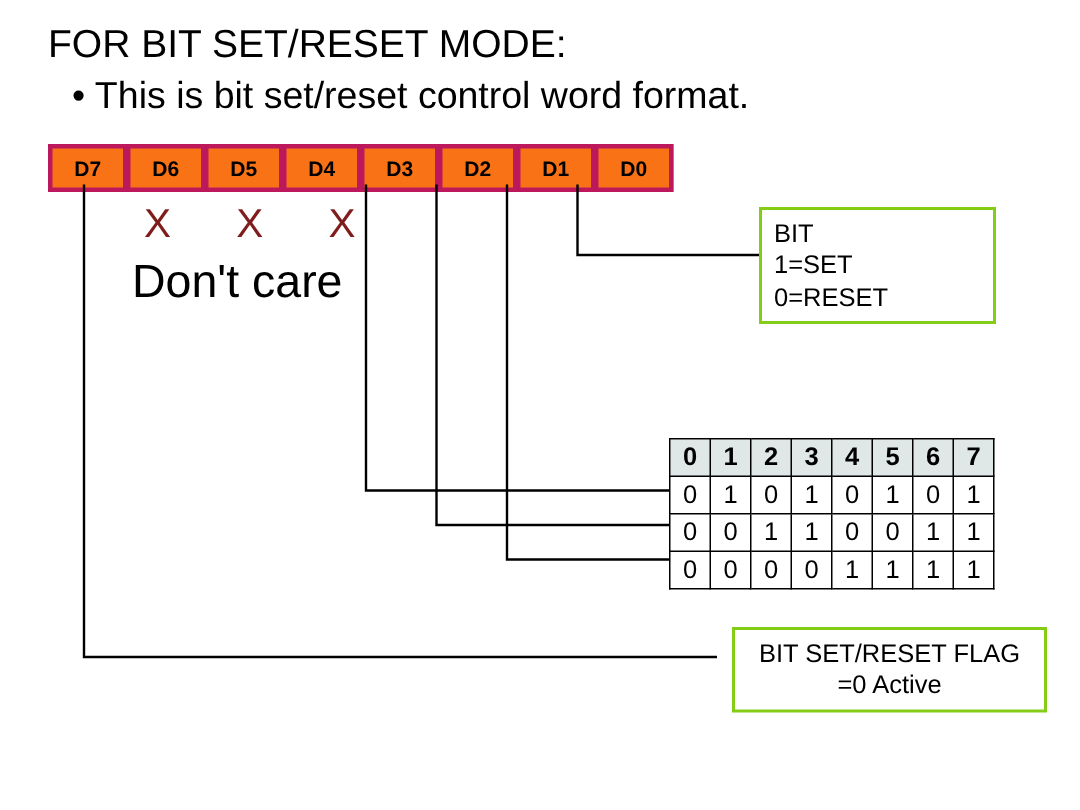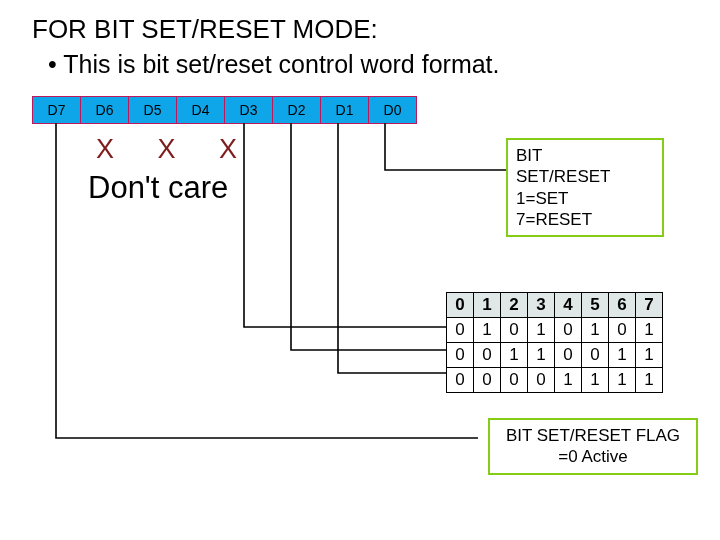--- a/index.html
+++ b/index.html
@@ -1,21 +1,21 @@
 <!DOCTYPE html>
 <html><head>
 <meta charset="utf-8">
 <style>
   html,body{margin:0;padding:0;width:720px;height:540px;background:#fff;font-family:Arial,Helvetica,sans-serif;overflow:hidden}
   .stage{position:relative;width:688px;height:540px}
   .title{position:absolute;left:32px;top:14px;font-size:26px;color:#000}
   .bullet{position:absolute;left:48px;top:50px;font-size:25px;color:#000}
   
   .bits{position:absolute;left:32px;top:96px;display:flex}
-  .bit{width:47px;height:26px;border:1px solid #be185d;background:#0ea5e9;font-size:14px;font-weight:normal;display:flex;align-items:center;justify-content:center;margin-right:-1px}
+  .bit{width:47px;height:26px;border:3px solid #be185d;background:#f97316;font-size:14px;font-weight:bold;display:flex;align-items:center;justify-content:center;margin-right:-1px}
   
   .xxx{position:absolute;left:96px;top:134px;font-size:27px;letter-spacing:18px;color:#7f1d1d}
   .dontcare{position:absolute;left:88px;top:170px;font-size:31px;color:#000}
   
   .box{position:absolute;border:2px solid #84cc16;background:#fff;font-size:17px;line-height:1.25;padding:5px 8px}
   .box1{left:506px;top:138px;width:138px}
   
   .bitselect{position:absolute;left:440px;top:256px;font-size:24px}
   
   .tbl{position:absolute;left:446px;top:292px;border-collapse:collapse}
@@ -43,23 +43,22 @@
   <div class="bit">D2</div>
   <div class="bit">D1</div>
   <div class="bit">D0</div>
 </div>
 
 <div class="xxx">X X X</div>
 <div class="dontcare">Don't care</div>
 
 <div class="box box1">
   <div>BIT</div>
-  <div>SET/RESET</div>
   <div>1=SET</div>
-  <div>7=RESET</div>
+  <div>0=RESET</div>
 </div>
 
 
 <table class="tbl">
   <tbody>
         <tr class="hdr">
     <td>0</td>
     <td>1</td>
     <td>2</td>
     <td>3</td>

